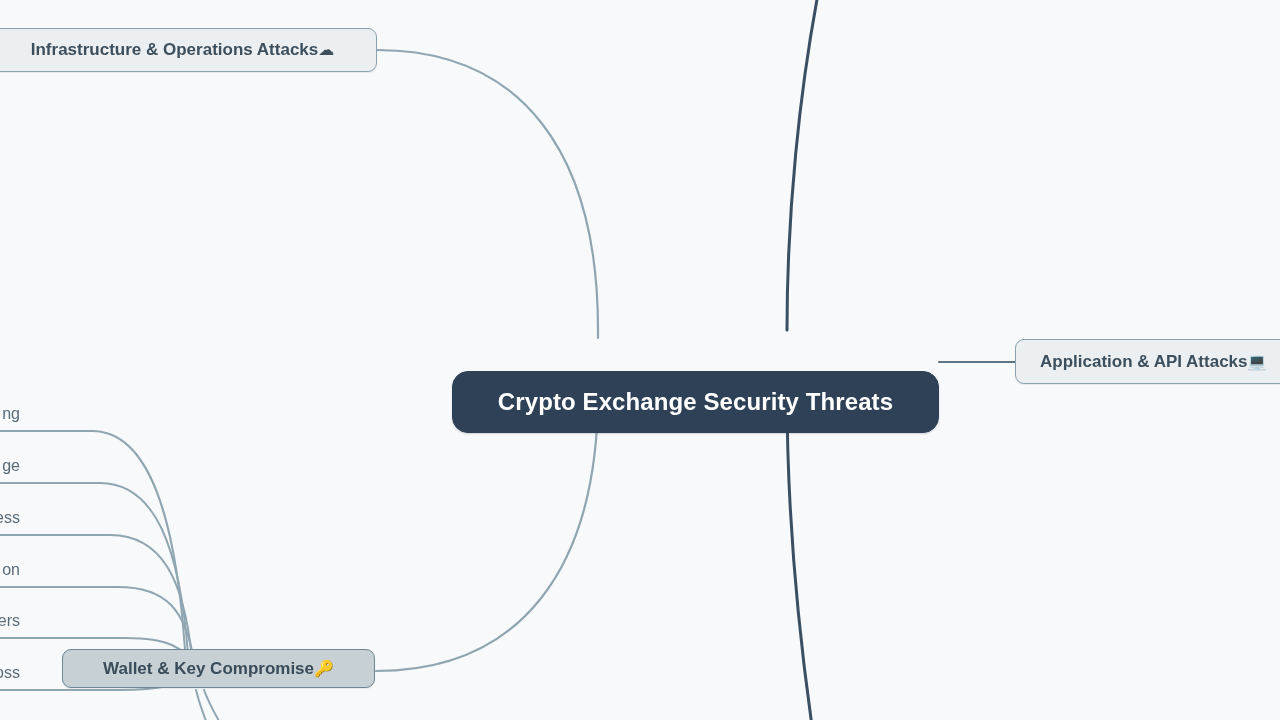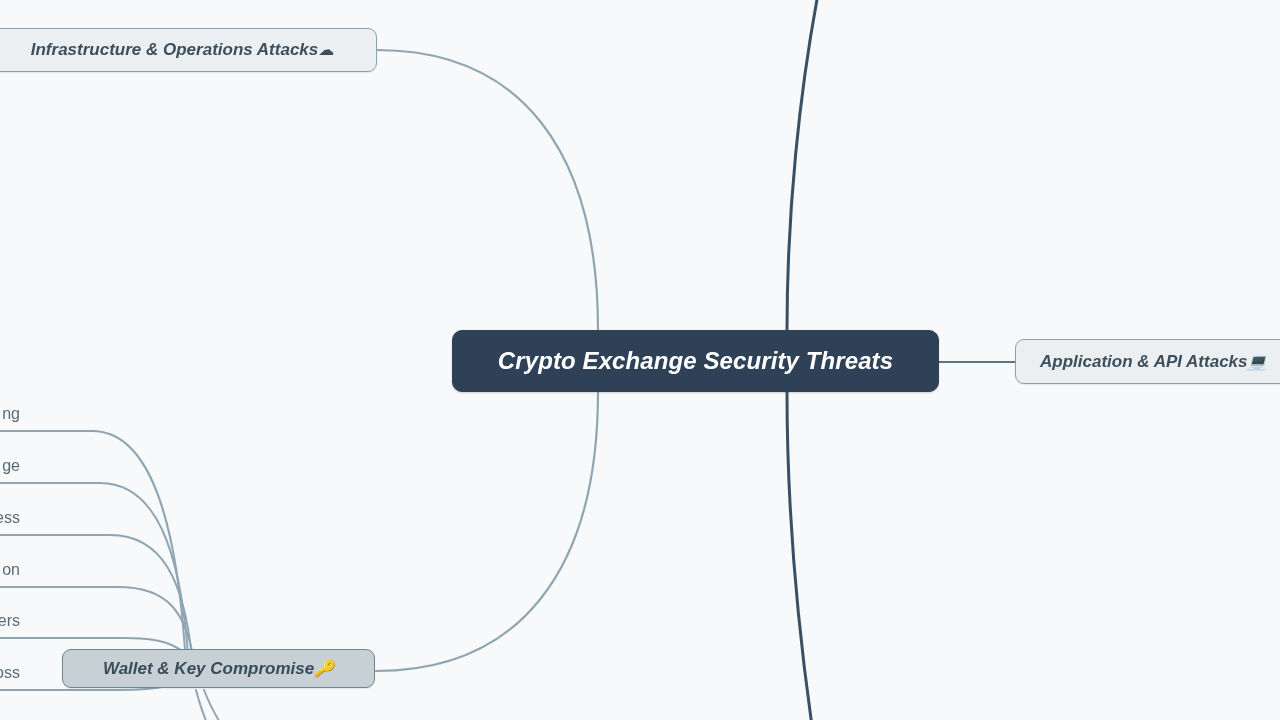--- a/index.html
+++ b/index.html
@@ -42,34 +42,34 @@
     align-items: center;
     justify-content: center;
     white-space: nowrap;
     border-radius: 9px;
   }
 
   .node-label {
     display: inline-flex;
     align-items: center;
     gap: 0px;
-    font-style: italic;
   }
 
   
   .node.root {
     background: #2f4156;
     border: 1px solid #2f4156;
     color: #ffffff;
     font-size: 24px;
     font-weight: bold;
     letter-spacing: 0.1px;
     padding: 0 28px;
-    border-radius: 10px;
+    border-radius: 16px;
     box-shadow: 0 1px 2px rgba(20,40,60,0.18);
+    margin-top: 41px;
   }
 
   
   .node.branch {
     background: #eceff1;
     border: 1.6px solid #8aa2ae;
     color: #3d4f5c;
     font-size: 17px;
     font-weight: bold;
     padding: 0 18px;

